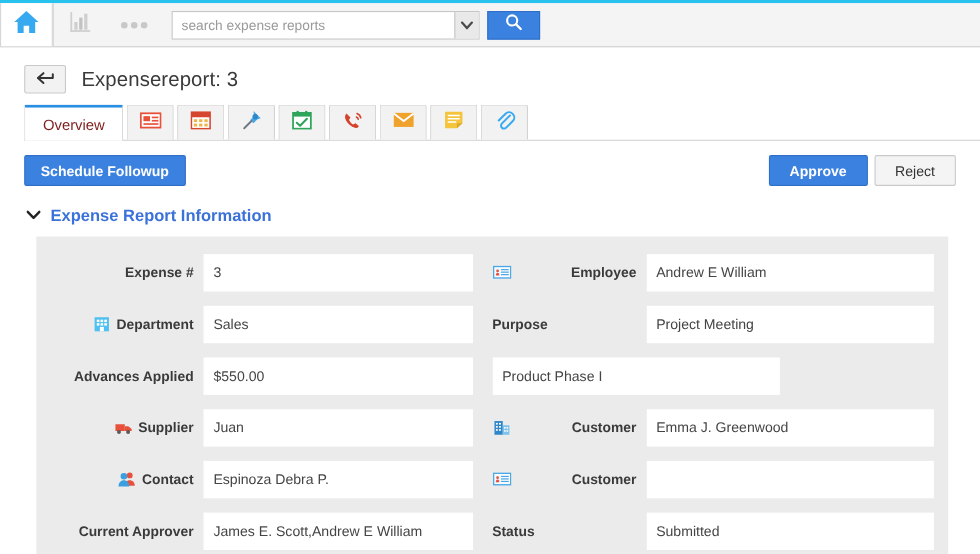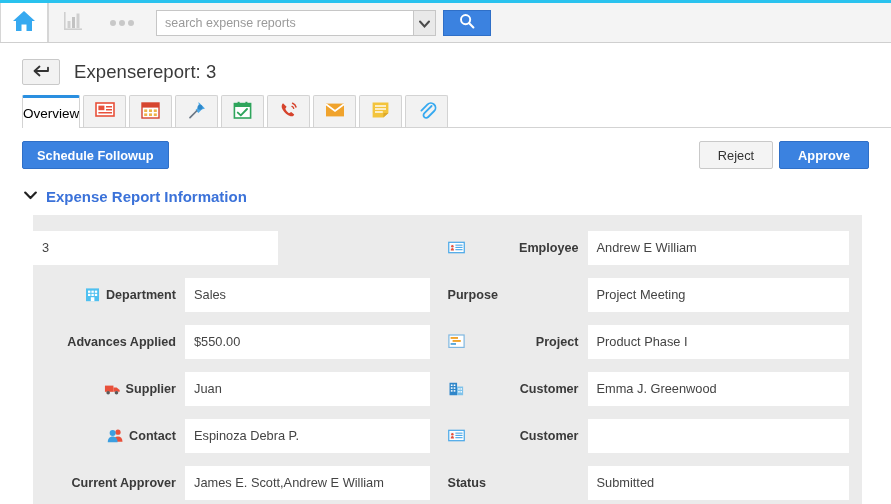--- a/index.html
+++ b/index.html
@@ -130,23 +130,23 @@
     display: flex; align-items: center; justify-content: center;
     cursor: pointer;
     position: relative;
     border-radius: 2px 2px 0 0;
   }
   .tab.active {
     background: #ffffff;
     border-top: 3px solid #2a8fe0;
     height: 33px;
     margin-bottom: -1px;
-    padding: 0 0;
+    padding: 0 16px;
     font-size: 13.5px;
-    color: #000000;
+    color: #7f1d1d;
   }
 
   
   .action-bar {
     display: flex; align-items: center;
     justify-content: space-between;
     padding: 10px 22px 0 22px;
     height: 44px;
   }
   .btn {
@@ -379,39 +379,42 @@
       <svg width="20" height="20" viewBox="0 0 20 20">
         <path d="M14.6 6 L7.4 13.2 C6.2 14.4 6.2 16 7.3 17.1 C8.4 18.2 10 18.2 11.2 17 L17.2 11 C19 9.2 19 6.4 17.1 4.5 C15.2 2.6 12.4 2.6 10.6 4.4 L4.4 10.6" stroke="#36a9f0" stroke-width="1.8" fill="none" stroke-linecap="round"></path>
       </svg>
     </span>
   </div>
 </div>
 
 <div class="action-bar">
   <div class="btn btn-primary">Schedule Followup</div>
   <div class="right-btns">
+    <div class="btn btn-primary">Approve</div>
     <div class="btn btn-default">Reject</div>
-    <div class="btn btn-primary">Approve</div>
   </div>
 </div>
 
 <div class="section-head">
   <span class="chev">
     <svg width="13" height="9" viewBox="0 0 13 9">
         <path d="M1.2 1.6 L6.5 7 L11.8 1.6" stroke="#222" stroke-width="2.2" fill="none" stroke-linecap="round" stroke-linejoin="round"></path>
       </svg>
   </span>
   <span class="section-title">Expense Report Information</span>
 </div>
 
 <div class="form-panel">
 
   <div class="col col-left">
 
     <div class="field">
+      <div class="f-label">
+        <span>Expense #</span>
+      </div>
       <div class="f-value">3</div>
     </div>
 
     <div class="field">
       <div class="f-label">
         <span class="f-icon">
           <svg width="17" height="17" viewBox="0 0 17 17">
             <rect x="2" y="2.4" width="13" height="12.8" fill="#4fc0f0"></rect>
             <g fill="#fff">
               <rect x="4" y="4.6" width="2.4" height="2.2"></rect>
@@ -498,31 +501,20 @@
     </div>
 
     <div class="field">
       <div class="f-label">
         <span>Purpose</span>
       </div>
       <div class="f-value">Project Meeting</div>
     </div>
 
     <div class="field">
-      <div class="f-label">
-        <span class="f-icon">
-          <svg width="17" height="15" viewBox="0 0 17 15">
-            <rect x="0.9" y="1" width="15.2" height="12.4" fill="#fff" stroke="#7fb7e0" stroke-width="1.2"></rect>
-            <rect x="2.6" y="3" width="7.4" height="1.9" fill="#f0a32c"></rect>
-            <rect x="4.6" y="6" width="8.2" height="1.9" fill="#f0a32c"></rect>
-            <rect x="2.6" y="9" width="5.4" height="1.9" fill="#5aa8dd"></rect>
-          </svg>
-        </span>
-        <span>Project</span>
-      </div>
       <div class="f-value">Product Phase I</div>
     </div>
 
     <div class="field">
       <div class="f-label">
         <span class="f-icon">
           <svg width="18" height="16" viewBox="0 0 18 16">
             <rect x="1.6" y="1.4" width="8" height="13.2" fill="#2f86c9"></rect>
             <rect x="9.6" y="5.4" width="6.4" height="9.2" fill="#7fc2ea"></rect>
             <g fill="#fff">

